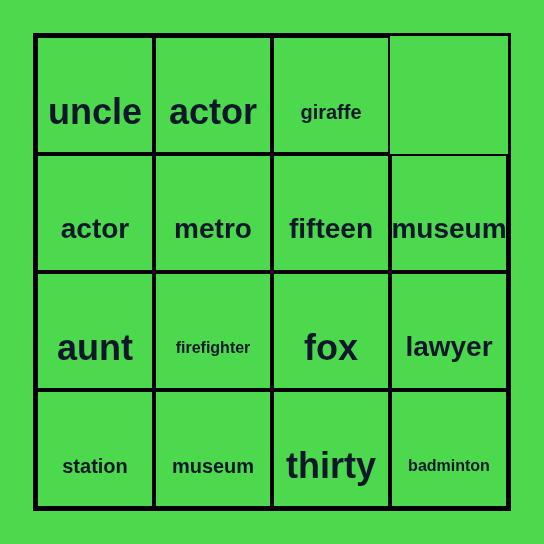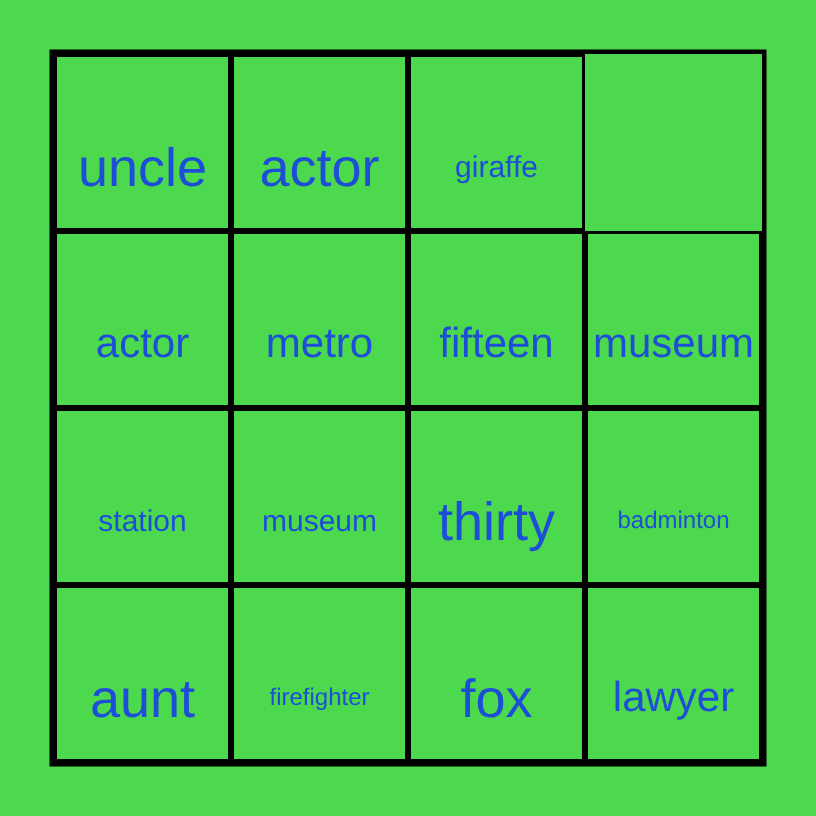--- a/index.html
+++ b/index.html
@@ -33,22 +33,22 @@
       border: 2px solid #000;
       display: flex;
       align-items: center;
       justify-content: center;
       background-color: #4dd94d;
       text-align: center;
       padding: 4px;
     }
 
     .bingo-cell span {
-      color: #1d4ed8;
-      font-weight: normal;
+      color: #0f172a;
+      font-weight: bold;
       line-height: 1.1;
       margin-top: 33px;
     }
 
     .size-large {
       font-size: 36px;
     }
 
     .size-medium {
       font-size: 28px;
@@ -86,39 +86,39 @@
       </div>
       <div class="bingo-cell">
         <span class="size-medium">fifteen</span>
       </div>
       <div class="bingo-cell">
         <span class="size-medium">museum</span>
       </div>
     </div>
     <div class="bingo-row">
       <div class="bingo-cell">
+        <span class="size-large">aunt</span>
+      </div>
+      <div class="bingo-cell">
+        <span class="size-xsmall">firefighter</span>
+      </div>
+      <div class="bingo-cell">
+        <span class="size-large">fox</span>
+      </div>
+      <div class="bingo-cell">
+        <span class="size-medium">lawyer</span>
+      </div>
+    </div>
+    <div class="bingo-row">
+      <div class="bingo-cell">
         <span class="size-small">station</span>
       </div>
       <div class="bingo-cell">
         <span class="size-small">museum</span>
       </div>
       <div class="bingo-cell">
         <span class="size-large">thirty</span>
       </div>
       <div class="bingo-cell">
         <span class="size-xsmall">badminton</span>
       </div>
     </div>
-    <div class="bingo-row">
-      <div class="bingo-cell">
-        <span class="size-large">aunt</span>
-      </div>
-      <div class="bingo-cell">
-        <span class="size-xsmall">firefighter</span>
-      </div>
-      <div class="bingo-cell">
-        <span class="size-large">fox</span>
-      </div>
-      <div class="bingo-cell">
-        <span class="size-medium">lawyer</span>
-      </div>
-    </div>
   </div>
 
 </body></html>

